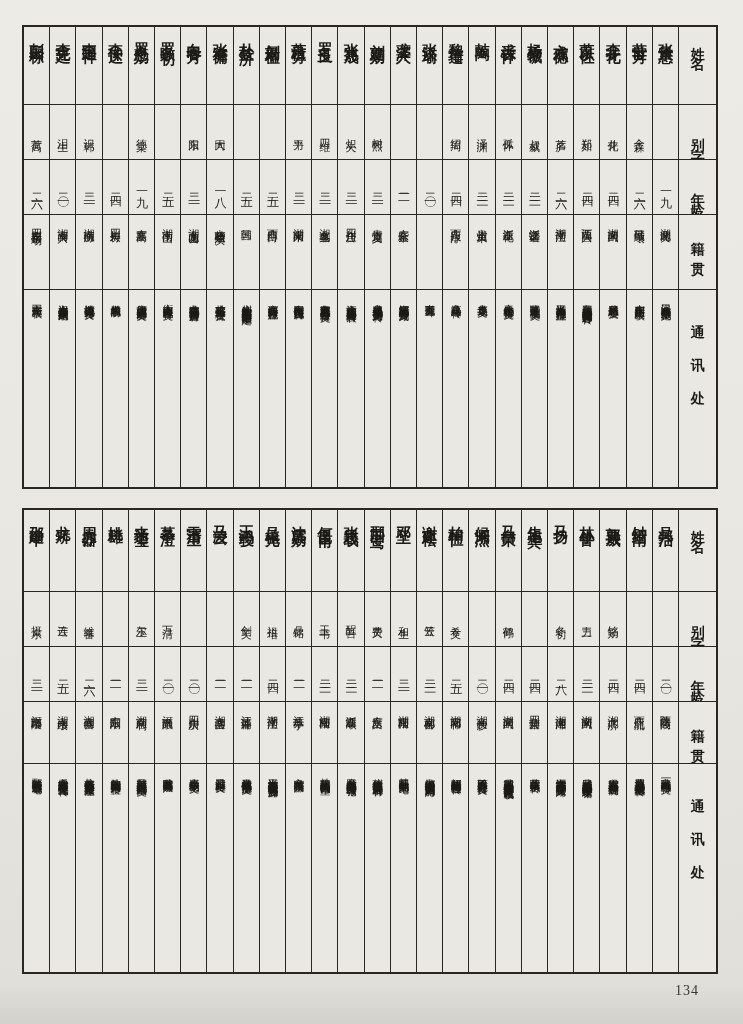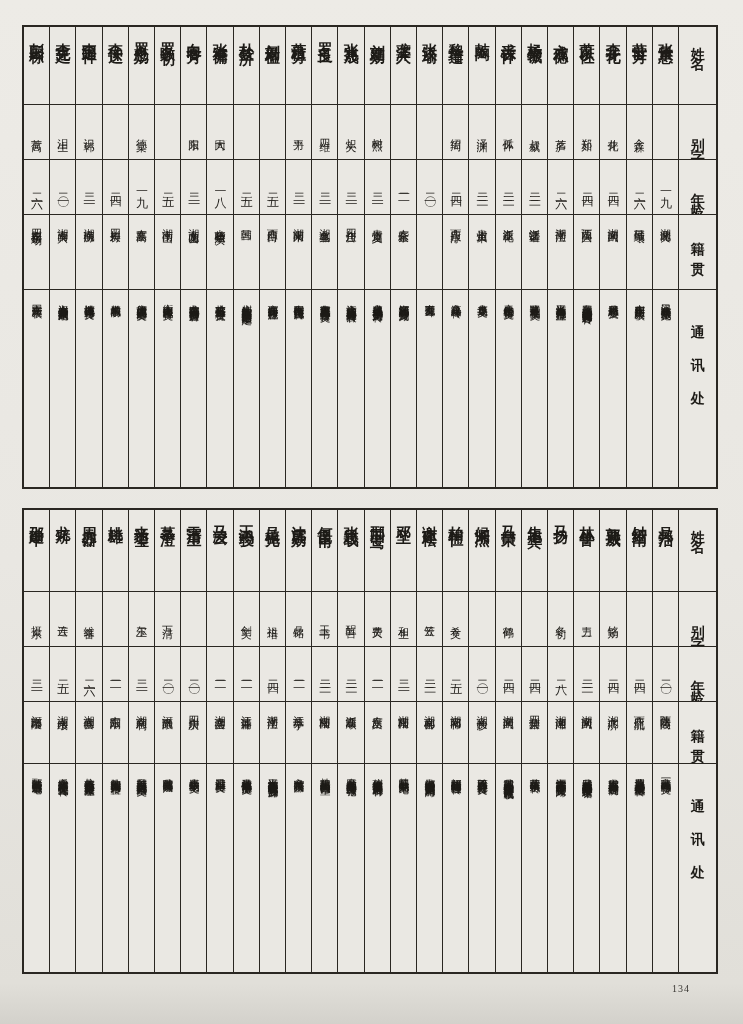--- a/index.html
+++ b/index.html
@@ -54,22 +54,22 @@
   .v-name{font-size:15px;font-weight:700;letter-spacing:3px;}
   .v-alias{font-size:11px;letter-spacing:2px;}
   .v-age{font-size:12px;letter-spacing:3px;}
   .v-native{font-size:11px;letter-spacing:1px;}
   .v-addr{font-size:10.5px;letter-spacing:0.5px;line-height:1.15;}
   .hdr{font-weight:700;font-size:14px;}
   .hdr-s{letter-spacing:0.7em;transform:translateY(0.35em);}
   .hdr-m{letter-spacing:1.5em;transform:translateY(0.75em);}
   .hdr-l{letter-spacing:2.4em;transform:translateY(1.2em);}
   .page-number{
-    position:absolute;top:983px;right:53px;
-    font-size:10px;color:#3a3834;letter-spacing:1px;text-align:center;
+    position:absolute;top:983px;right:44px;
+    font-size:14px;color:#3a3834;letter-spacing:1px;text-align:center;
   }
 </style>
 </head>
 <body>
 
 <div class="page">
 
   <div class="vtable t-top">
     <div class="col header">
       <div class="cell c-name">

